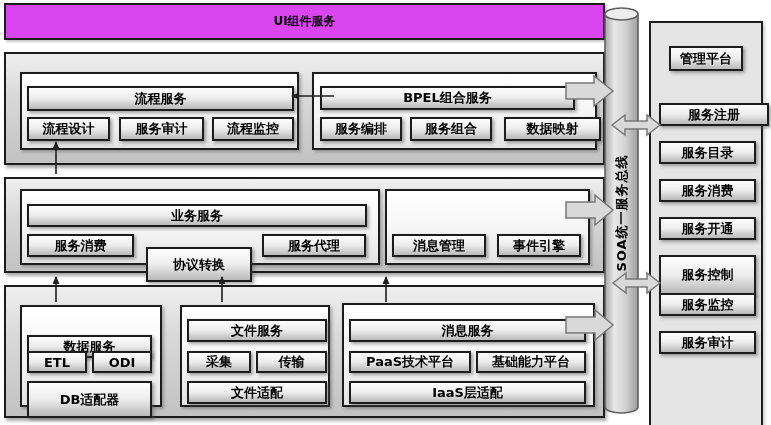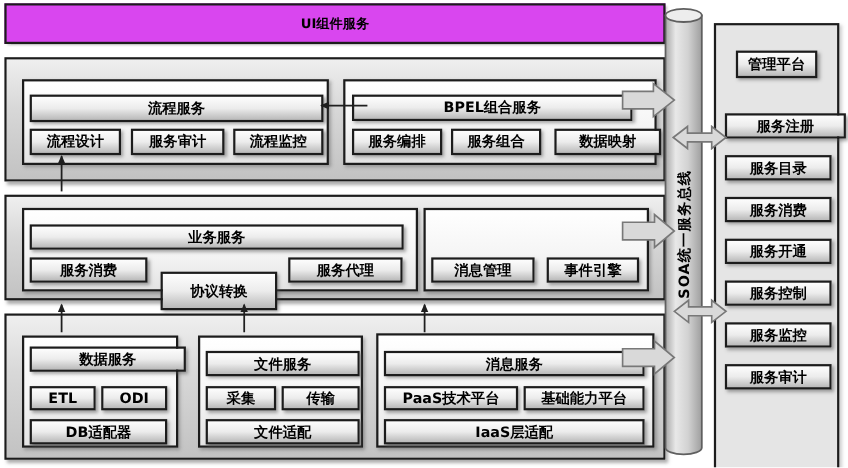--- a/index.html
+++ b/index.html
@@ -55,24 +55,24 @@
       <div class="gbox" style="left:240px;top:43px;width:104px;height:23px">服务代理</div>
     </div>
     <div class="wbox" style="left:379px;top:10px;width:205px;height:76px">
       <div class="gbox" style="left:5px;top:43px;width:94px;height:23px">消息管理</div>
       <div class="gbox" style="left:110px;top:43px;width:84px;height:23px">事件引擎</div>
     </div>
   </div>
 
   <div class="group" style="left:4px;top:285px;width:601px;height:133px">
     <div class="wbox" style="left:14px;top:18px;width:142px;height:102px">
-      <div class="gbox" style="left:5px;top:8px;width:142px;height:23px">数据服务</div>
+      <div class="gbox" style="left:5px;top:28px;width:125px;height:23px">数据服务</div>
       <div class="gbox" style="left:5px;top:44px;width:60px;height:22px">ETL</div>
       <div class="gbox" style="left:70px;top:44px;width:60px;height:22px">ODI</div>
-      <div class="gbox" style="left:5px;top:74px;width:125px;height:23px">DB适配器</div>
+      <div class="gbox" style="left:5px;top:74px;width:125px;height:37px">DB适配器</div>
     </div>
     <div class="wbox" style="left:174px;top:18px;width:150px;height:102px">
       <div class="gbox" style="left:5px;top:12px;width:140px;height:23px">文件服务</div>
       <div class="gbox" style="left:5px;top:44px;width:64px;height:22px">采集</div>
       <div class="gbox" style="left:74px;top:44px;width:71px;height:22px">传输</div>
       <div class="gbox" style="left:5px;top:74px;width:140px;height:23px">文件适配</div>
     </div>
     <div class="wbox" style="left:336px;top:16px;width:253px;height:104px">
       <div class="gbox" style="left:5px;top:14px;width:237px;height:23px">消息服务</div>
       <div class="gbox" style="left:5px;top:46px;width:122px;height:22px">PaaS技术平台</div>
@@ -80,21 +80,21 @@
       <div class="gbox" style="left:5px;top:76px;width:237px;height:23px">IaaS层适配</div>
     </div>
   </div>
 
   <div id="panel">
     <div class="gbox" style="left:18px;top:23px;width:74px;height:25px">管理平台</div>
     <div class="gbox" style="left:8px;top:80px;width:110px;height:23px">服务注册</div>
     <div class="gbox" style="left:8px;top:118px;width:97px;height:23px">服务目录</div>
     <div class="gbox" style="left:8px;top:156px;width:97px;height:23px">服务消费</div>
     <div class="gbox" style="left:8px;top:194px;width:97px;height:23px">服务开通</div>
-    <div class="gbox" style="left:8px;top:232px;width:97px;height:23px">服务控制</div>
+    <div class="gbox" style="left:8px;top:232px;width:97px;height:40px">服务控制</div>
     <div class="gbox" style="left:8px;top:270px;width:97px;height:23px">服务监控</div>
     <div class="gbox" style="left:8px;top:308px;width:97px;height:23px">服务审计</div>
   </div>
 
   <svg id="overlay" width="771" height="425" viewBox="0 0 771 425">
     <defs>
       <linearGradient id="cylGrad" x1="0" y1="0" x2="1" y2="0">
         <stop offset="0" stop-color="#a8a8a8"></stop>
         <stop offset="0.28" stop-color="#e8e8e8"></stop>
         <stop offset="0.62" stop-color="#d2d2d2"></stop>

